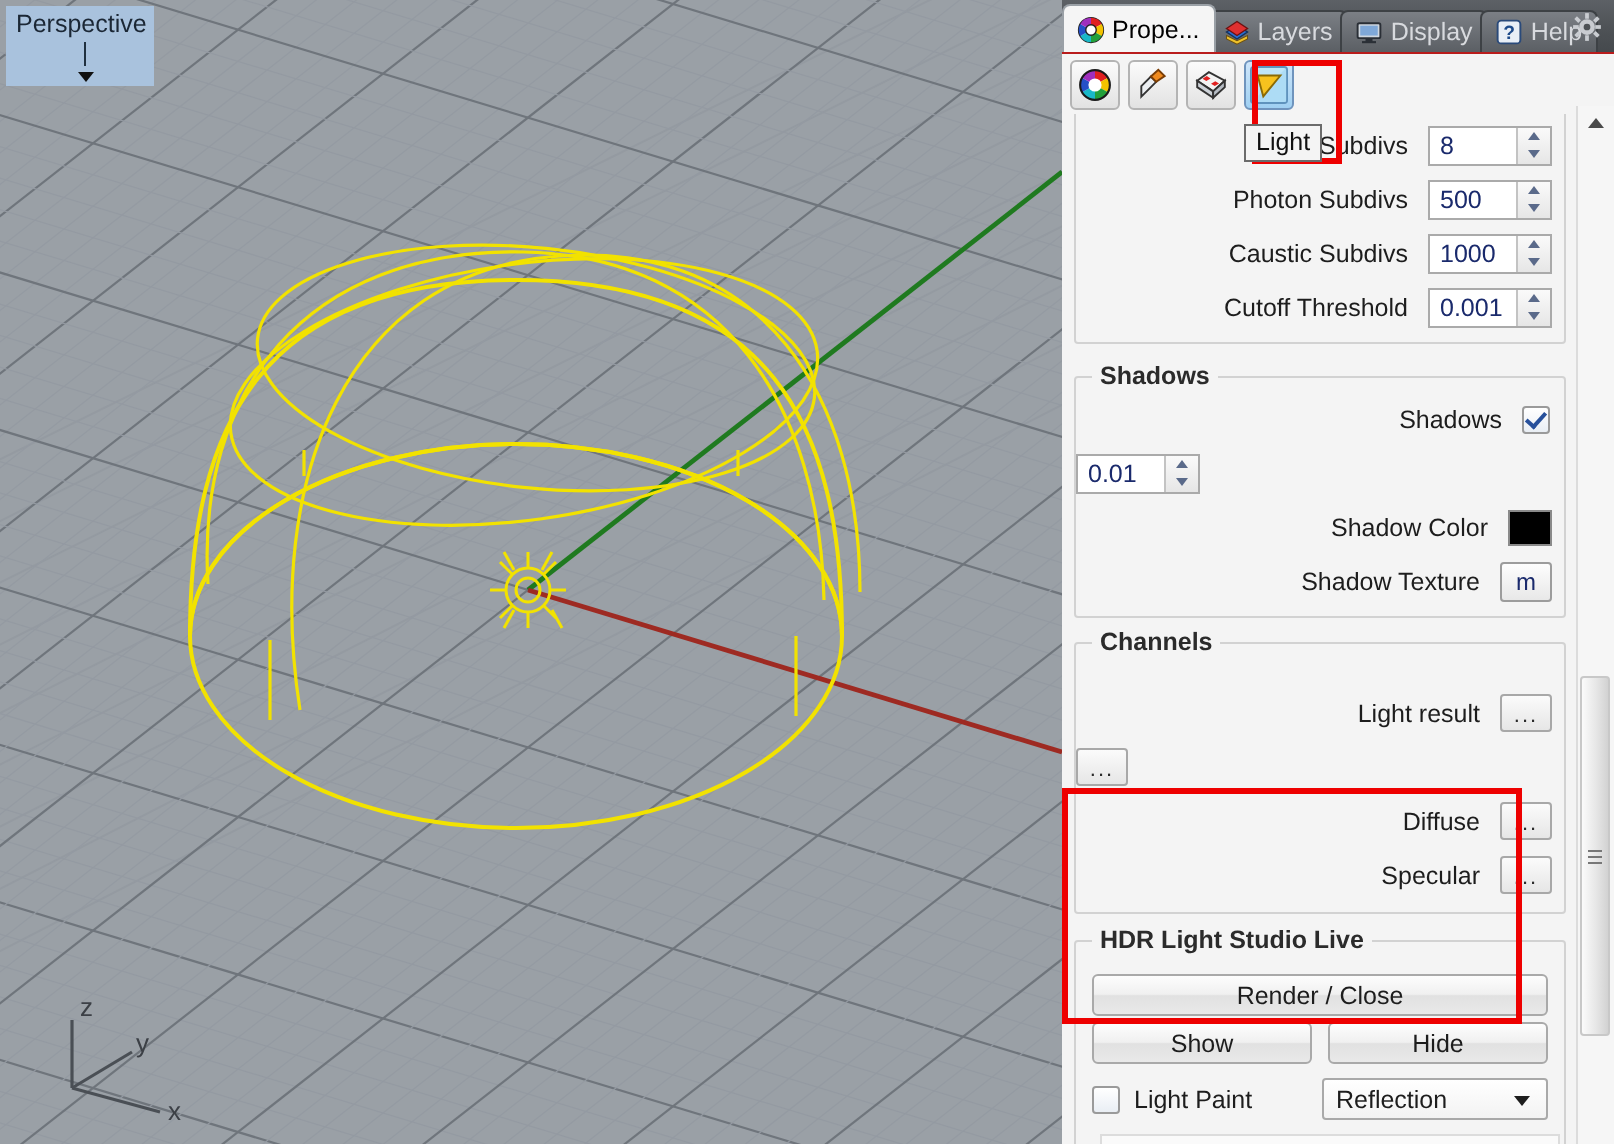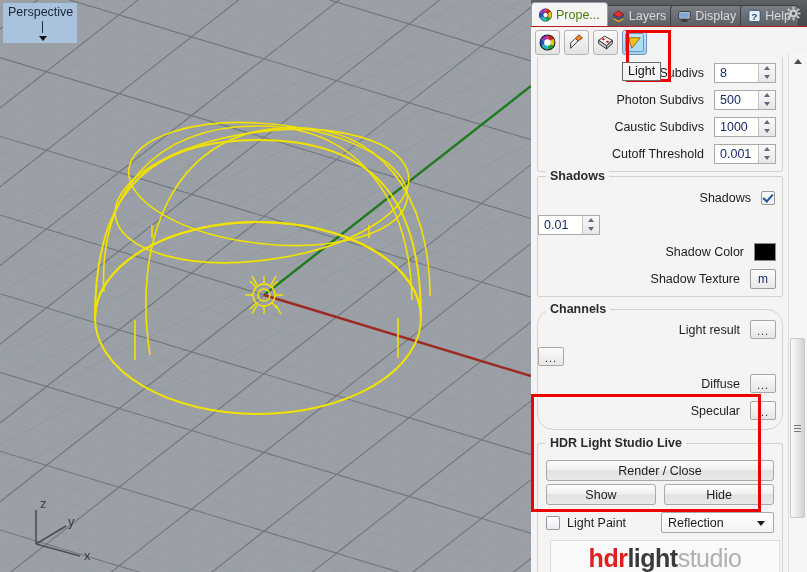--- a/index.html
+++ b/index.html
@@ -58,21 +58,21 @@
     background:linear-gradient(to bottom,#7b7f85,#5b5f64);
     border:1px solid #3d4145;border-bottom:none;
     border-radius:4px 4px 0 0;
     margin-right:-4px;
     position:relative;
     white-space:nowrap;
   }
   .tab.active{
     height:23px;
     background:#f5f5f5;
-    color:#4d7c0f;
+    color:#000000;
     border-color:#9aa0a6;
     z-index:5;
     justify-content:center;
   }
   .tab .ticon{width:15px;height:14px;display:inline-block;flex:0 0 auto;}
   #gear-icon{position:absolute;right:6px;top:6px;width:15px;height:15px;}
 
   #panelbody{
     position:absolute;left:0;top:26px;width:276px;height:546px;
     background:#f4f4f4;
@@ -669,21 +669,21 @@
             <div class="spin">
               <div class="val">0.001</div>
               <div class="arrows">
                 <div class="a up"></div>
                 <div class="a dn"></div>
               </div>
             </div>
           </div>
         </div>
 
-        <div class="group" style="margin-top:4px;padding:7px 0 4px 0;">
+        <div class="group" style="margin-top:16px;padding:7px 0 4px 0;">
           <div class="legend">Shadows</div>
           <div class="row">
             <div class="rlabel">Shadows</div>
             <div class="chk on"></div>
           </div>
           <div class="row">
             <div class="spin">
               <div class="val">0.01</div>
               <div class="arrows">
                 <div class="a up"></div>
@@ -694,21 +694,21 @@
           <div class="row">
             <div class="rlabel">Shadow Color</div>
             <div class="swatch"></div>
           </div>
           <div class="row">
             <div class="rlabel">Shadow Texture</div>
             <div class="mbtn">m</div>
           </div>
         </div>
 
-        <div class="group" style="margin-top:12px;padding:6px 0 5px 0;border-radius:16px;">
+        <div class="group" style="margin-top:12px;padding:21px 0 5px 0;">
           <div class="legend">Channels</div>
           <div class="row">
             <div class="rlabel">Light result</div>
             <div class="dots">...</div>
           </div>
           <div class="row">
             <div class="dots">...</div>
           </div>
           <div class="row">
             <div class="rlabel">Diffuse</div>

